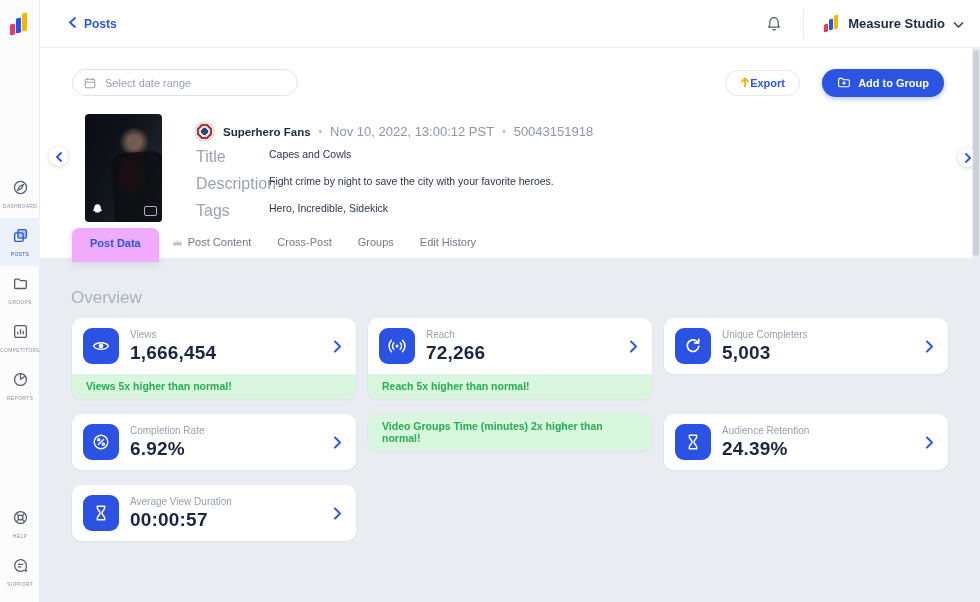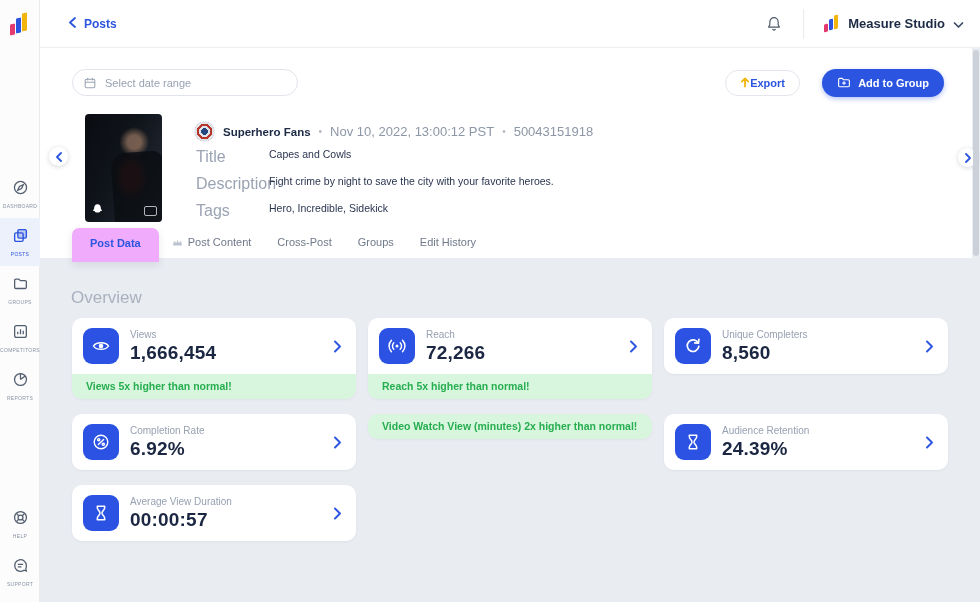--- a/index.html
+++ b/index.html
@@ -372,21 +372,21 @@
     <div class="mcard">
       <div class="mcard-top">
         <div class="micon">
           <svg width="20" height="20" viewBox="0 0 20 20" fill="none" stroke="#fff" stroke-width="1.7" stroke-linecap="round">
               <path d="M15.2 7 a5.8 5.8 0 1 0 .6 3.4"></path>
               <path d="M15.9 3.4 L15.5 7.2 L11.7 6.8" stroke-linejoin="round"></path>
             </svg>
         </div>
         <div class="mtext">
           <div class="mlabel">Unique Completers</div>
-          <div class="mvalue">8,560</div>
+          <div class="mvalue">5,003</div>
         </div>
         <span class="mchev">
           <svg width="9" height="13" viewBox="0 0 9 13" fill="none" stroke="#2b55e0" stroke-width="1.9" stroke-linecap="round" stroke-linejoin="round">
               <path d="M2 1.5 L7 6.5 L2 11.5"></path>
             </svg>
         </span>
       </div>
     </div>
 
     <div class="mcard">
@@ -405,21 +405,21 @@
         </div>
         <span class="mchev">
           <svg width="9" height="13" viewBox="0 0 9 13" fill="none" stroke="#2b55e0" stroke-width="1.9" stroke-linecap="round" stroke-linejoin="round">
               <path d="M2 1.5 L7 6.5 L2 11.5"></path>
             </svg>
         </span>
       </div>
     </div>
 
     <div class="mcard">
-      <div class="mbanner">Video Watch View (minutes) 2x higher than normal!</div>
+      <div class="mbanner">Video Groups Time (minutes) 2x higher than normal!</div>
     </div>
 
     <div class="mcard">
       <div class="mcard-top">
         <div class="micon">
           <svg width="20" height="20" viewBox="0 0 20 20" fill="none" stroke="#fff" stroke-width="1.5" stroke-linejoin="round">
               <path d="M6.3 3.2 h7.4 v1.2 c0 2.7 -2.7 3.2 -2.7 5.6 c0 2.4 2.7 2.9 2.7 5.6 v1.2 H6.3 v-1.2 c0 -2.7 2.7 -3.2 2.7 -5.6 c0 -2.4 -2.7 -2.9 -2.7 -5.6 Z"></path>
             </svg>
         </div>
         <div class="mtext">

